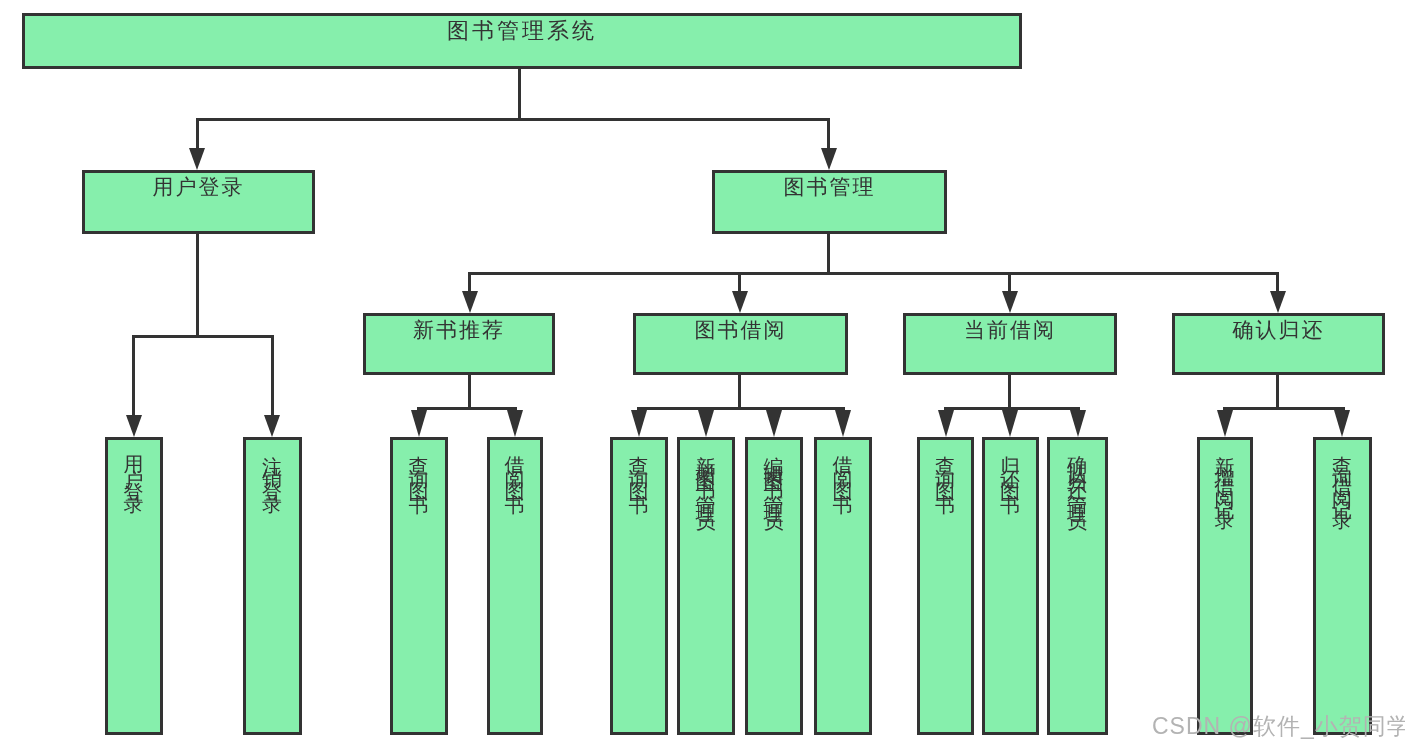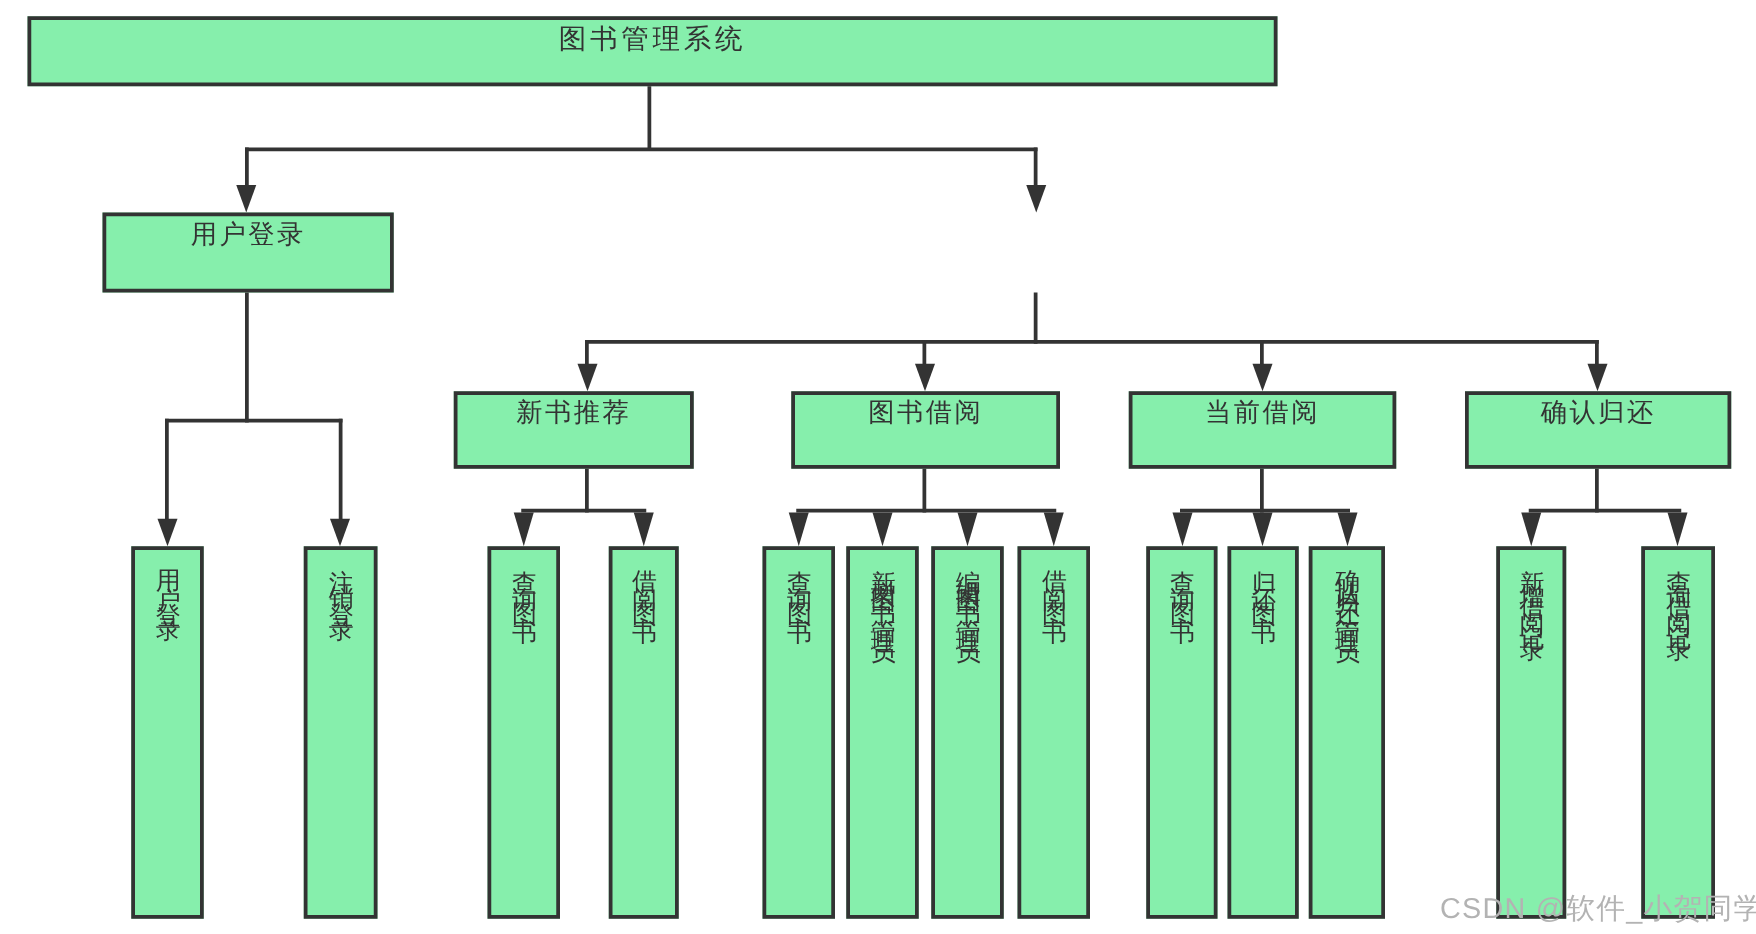--- a/index.html
+++ b/index.html
@@ -55,20 +55,23 @@
 
   <div class="vl" style="left:518px;top:69px;height:51px"></div>
   <div class="hl" style="left:196px;top:118px;width:634px"></div>
   <div class="vl" style="left:196px;top:118px;height:34px"></div>
   <div class="arw" style="left:189px;top:148px"></div>
   <div class="vl" style="left:827px;top:118px;height:34px"></div>
   <div class="arw" style="left:821px;top:148px"></div>
 
   <div class="box hbox" style="left:82px;top:170px;width:233px;height:64px">
     <span>用户登录</span>
+  </div>
+  <div class="box hbox" style="left:712px;top:170px;width:235px;height:64px">
+    <span>图书管理</span>
   </div>
 
   <div class="vl" style="left:196px;top:234px;height:104px"></div>
   <div class="hl" style="left:132px;top:335px;width:142px"></div>
   <div class="vl" style="left:132px;top:335px;height:82px"></div>
   <div class="arw" style="left:126px;top:415px"></div>
   <div class="vl" style="left:271px;top:335px;height:82px"></div>
   <div class="arw" style="left:264px;top:415px"></div>
 
   <div class="vl" style="left:827px;top:234px;height:41px"></div>

